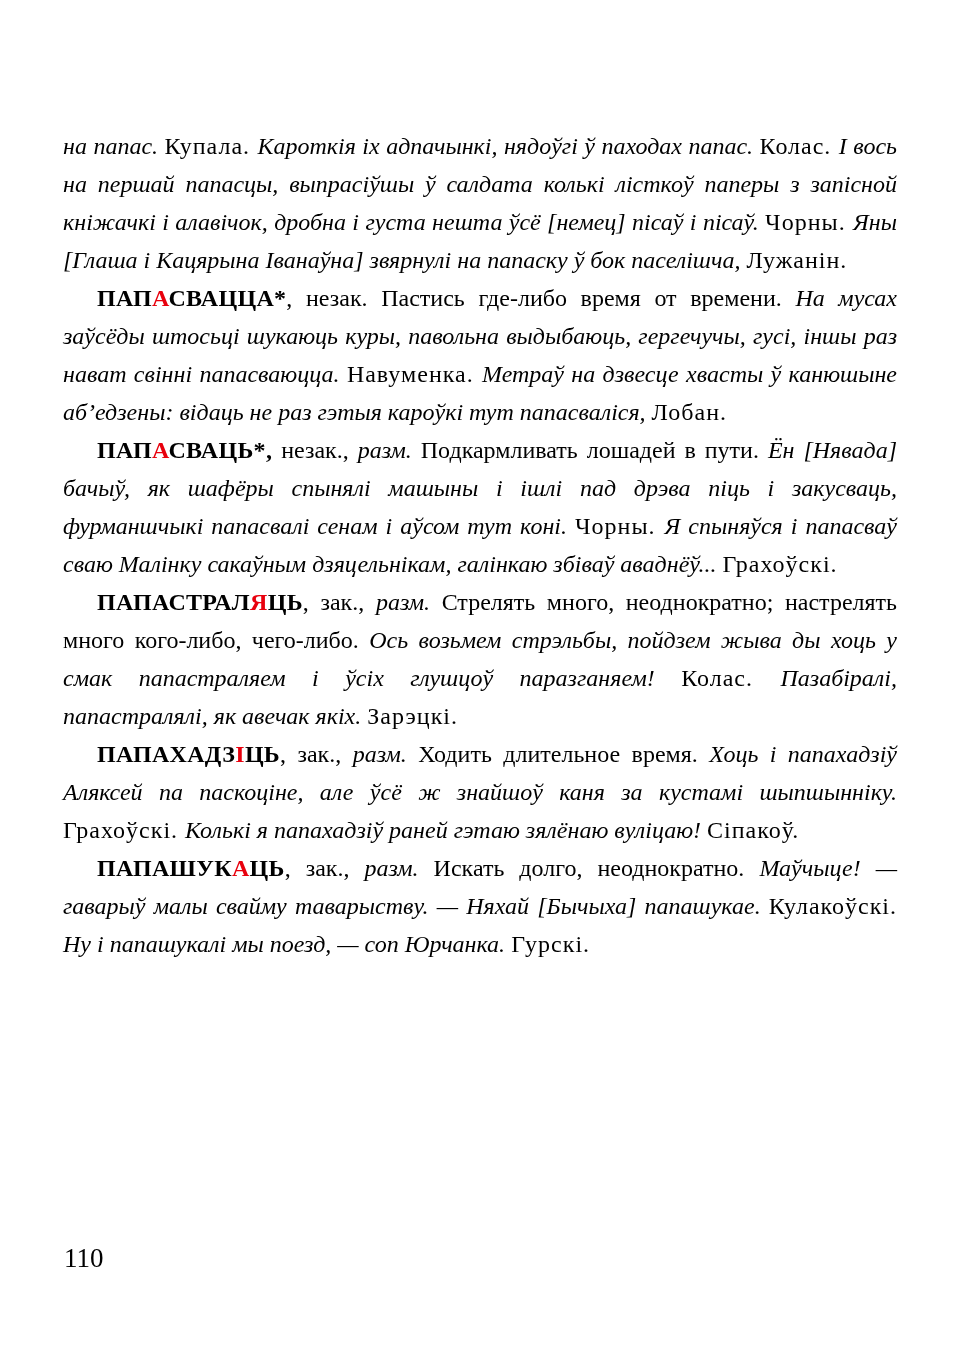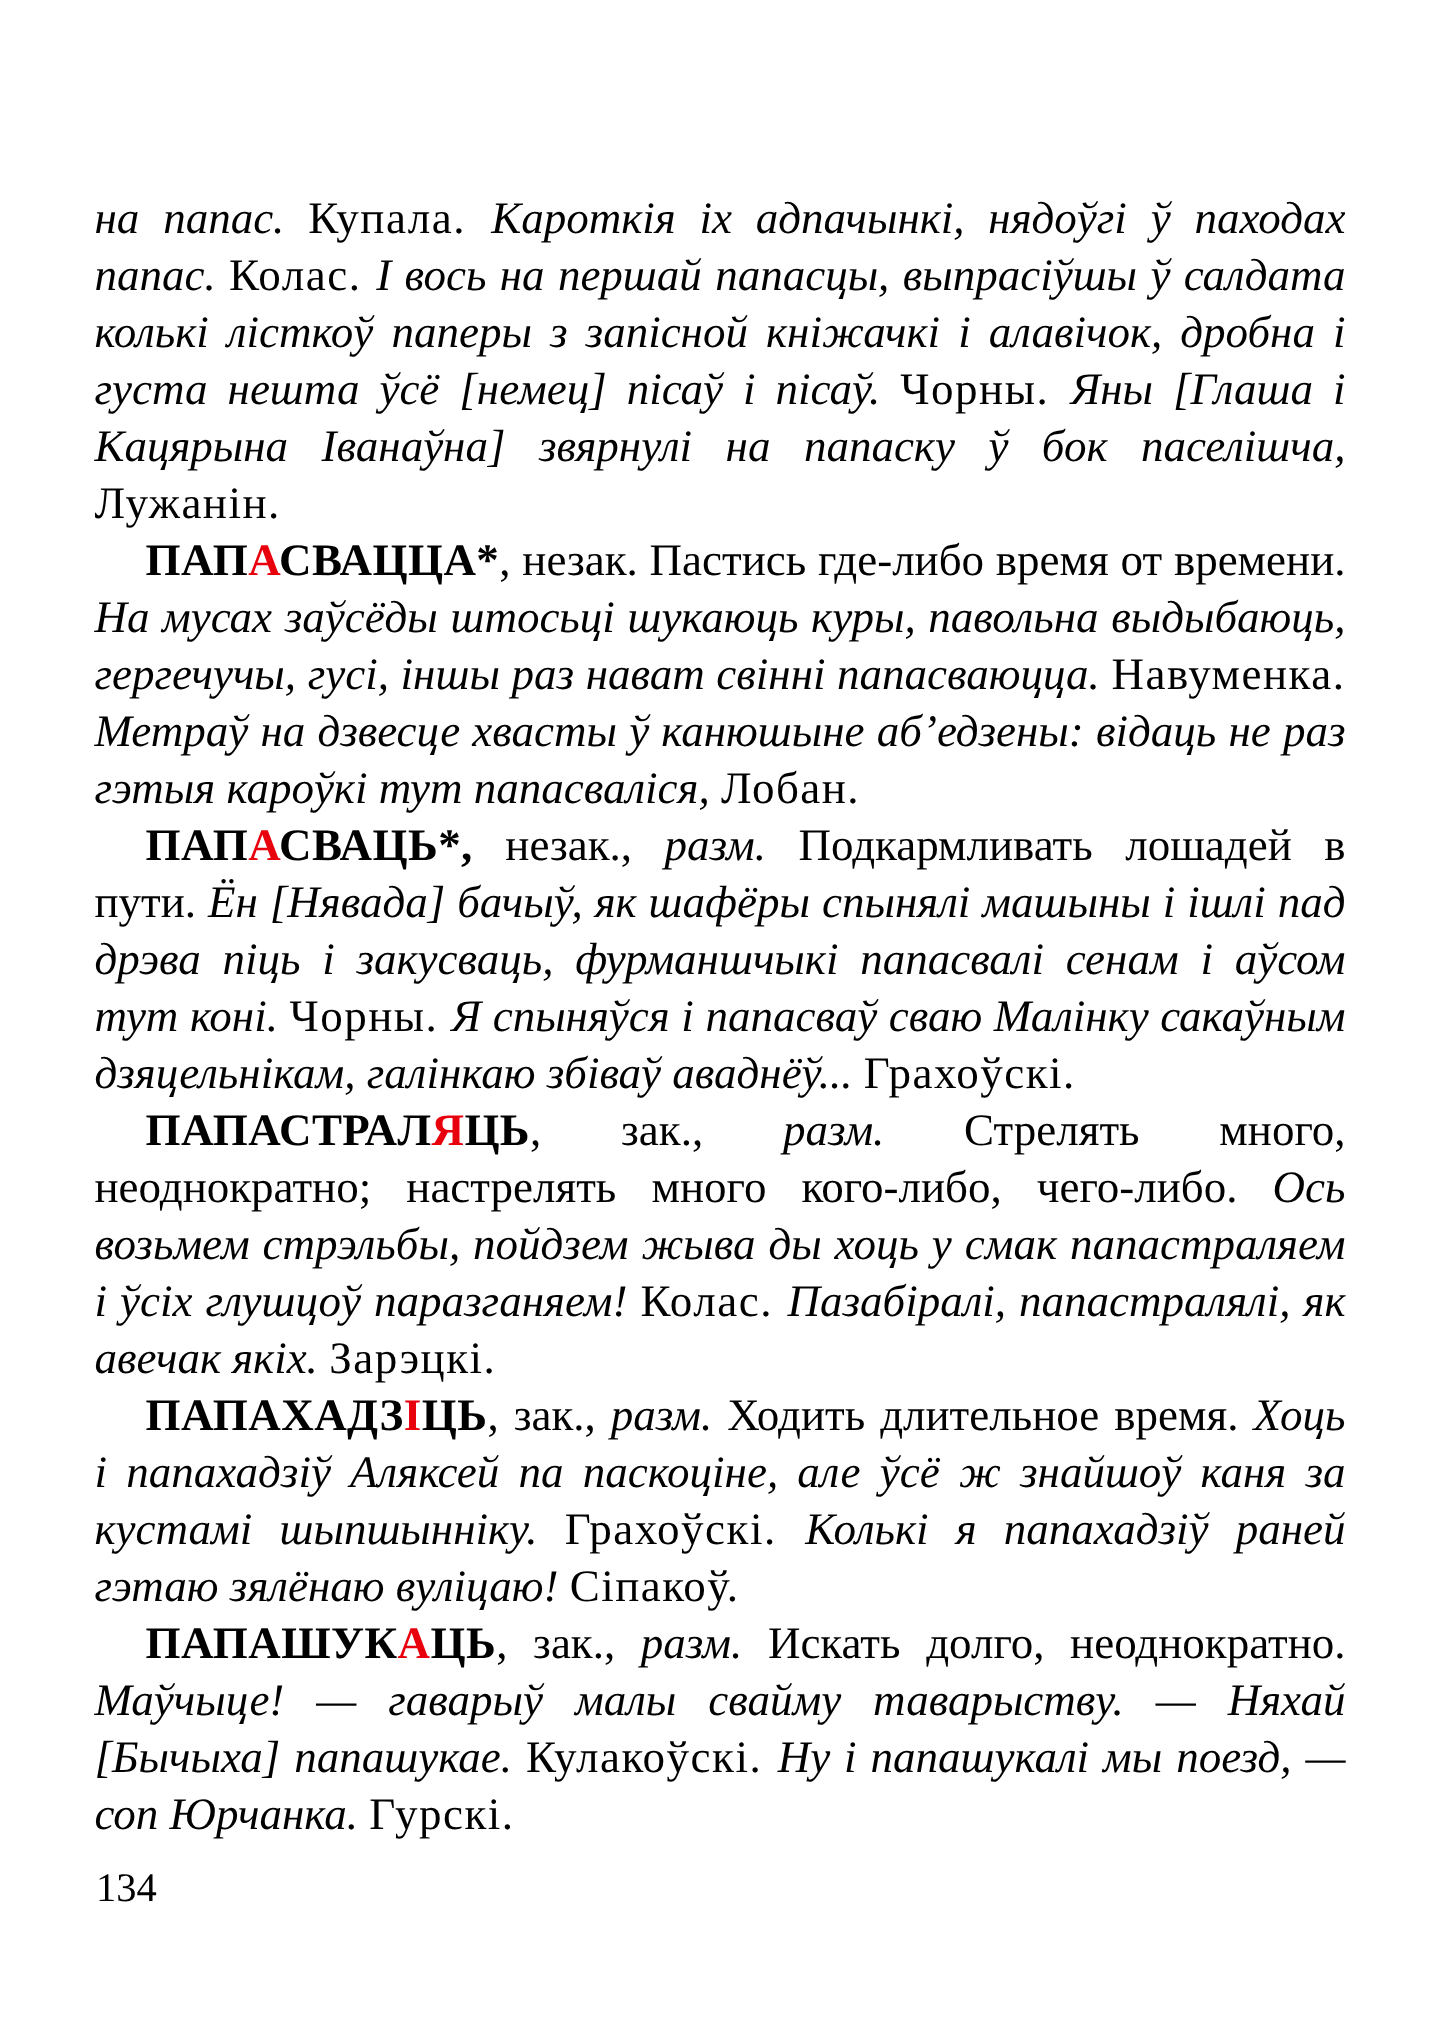--- a/index.html
+++ b/index.html
@@ -12,21 +12,21 @@
     background: #ffffff;
     position: relative;
     font-family: "Liberation Serif", "DejaVu Serif", serif;
     color: #000000;
   }
   .text-block {
     position: absolute;
     left: 63px;
     top: 127px;
     width: 834px;
-    font-size: 30px;
+    font-size: 24px;
     line-height: 38px;
     text-align: justify;
     color: #000000;
   }
   .text-block p {
     margin: 0;
     padding: 0;
   }
   .text-block p.indent {
     text-indent: 34px;
@@ -66,13 +66,13 @@
 
 <div class="text-block">
     <p class=""><span class="seg-i">на папас. </span><span class="seg-a">Купала. </span><span class="seg-i">Кароткія іх адпачынкі, нядоўгі ў паходах папас. </span><span class="seg-a">Колас. </span><span class="seg-i">І вось на першай папасцы, выпрасіўшы ў салдата колькі лісткоў паперы з запісной кніжачкі і алавічок, дробна і густа нешта ўсё [немец] пісаў і пісаў. </span><span class="seg-a">Чорны. </span><span class="seg-i">Яны [Глаша і Кацярына Іванаўна] звярнулі на папаску ў бок паселішча, </span><span class="seg-a">Лужанін.</span></p>
     <p class="indent"><span class="seg-b">ПАП</span><span class="seg-r">А</span><span class="seg-b">СВАЦЦА*</span><span class="seg-n">, незак. Пастись где-либо время от времени. </span><span class="seg-i">На мусах заўсёды штосьці шукаюць куры, павольна выдыбаюць, гергечучы, гусі, іншы раз нават свінні папасваюцца. </span><span class="seg-a">Навуменка. </span><span class="seg-i">Метраў на дзвесце хвасты ў канюшыне аб’едзены: відаць не раз гэтыя кароўкі тут папасваліся, </span><span class="seg-a">Лобан.</span></p>
     <p class="indent"><span class="seg-b">ПАП</span><span class="seg-r">А</span><span class="seg-b">СВАЦЬ*,</span><span class="seg-n"> незак., </span><span class="seg-i">разм.</span><span class="seg-n"> Подкармливать лошадей в пути. </span><span class="seg-i">Ён [Нявада] бачыў, як шафёры спынялі машыны і ішлі пад дрэва піць і закусваць, фурманшчыкі папасвалі сенам і аўсом тут коні. </span><span class="seg-a">Чорны. </span><span class="seg-i">Я спыняўся і папасваў сваю Малінку сакаўным дзяцельнікам, галінкаю збіваў аваднёў... </span><span class="seg-a">Грахоўскі.</span></p>
     <p class="indent"><span class="seg-b">ПАПАСТРАЛ</span><span class="seg-r">Я</span><span class="seg-b">ЦЬ</span><span class="seg-n">, зак., </span><span class="seg-i">разм.</span><span class="seg-n"> Стрелять много, неоднократно; настрелять много кого-либо, чего-либо. </span><span class="seg-i">Ось возьмем стрэльбы, пойдзем жыва ды хоць у смак папастраляем і ўсіх глушцоў паразганяем! </span><span class="seg-a">Колас. </span><span class="seg-i">Пазабіралі, папастралялі, як авечак якіх. </span><span class="seg-a">Зарэцкі.</span></p>
     <p class="indent"><span class="seg-b">ПАПАХАДЗ</span><span class="seg-r">І</span><span class="seg-b">ЦЬ</span><span class="seg-n">, зак., </span><span class="seg-i">разм.</span><span class="seg-n"> Ходить длительное время. </span><span class="seg-i">Хоць і папахадзіў Аляксей па паскоціне, але ўсё ж знайшоў каня за кустамі шыпшынніку. </span><span class="seg-a">Грахоўскі. </span><span class="seg-i">Колькі я папахадзіў раней гэтаю зялёнаю вуліцаю! </span><span class="seg-a">Сіпакоў.</span></p>
     <p class="indent"><span class="seg-b">ПАПАШУК</span><span class="seg-r">А</span><span class="seg-b">ЦЬ</span><span class="seg-n">, зак., </span><span class="seg-i">разм.</span><span class="seg-n"> Искать долго, неоднократно. </span><span class="seg-i">Маўчыце! — гаварыў малы свайму таварыству. — Няхай [Бычыха] папашукае. </span><span class="seg-a">Кулакоўскі. </span><span class="seg-i">Ну і папашукалі мы поезд, — соп Юрчанка. </span><span class="seg-a">Гурскі.</span></p>
   </div>
 
-<div class="page-number">134</div>
+<div class="page-number">110</div>
 
 </body></html>

